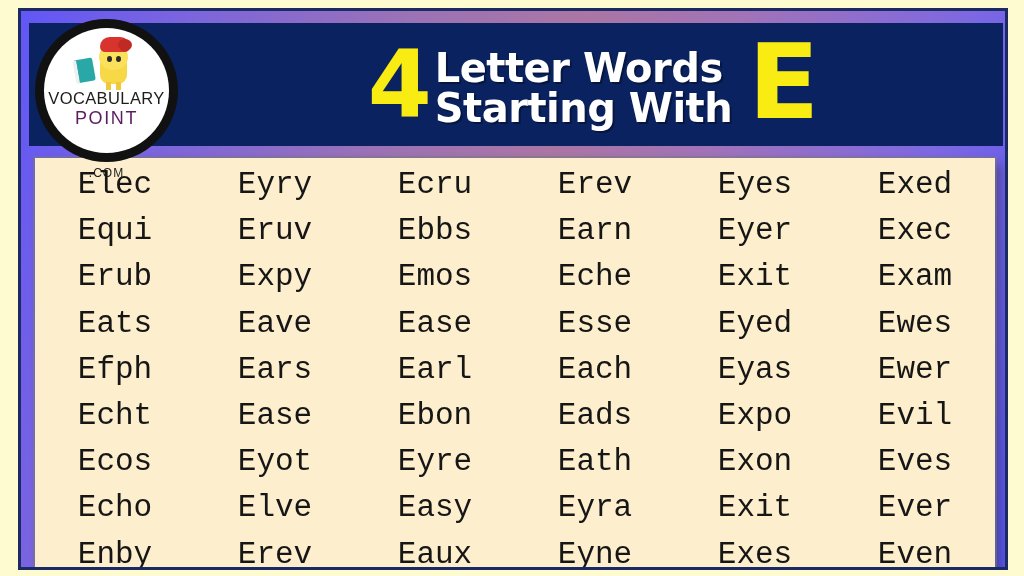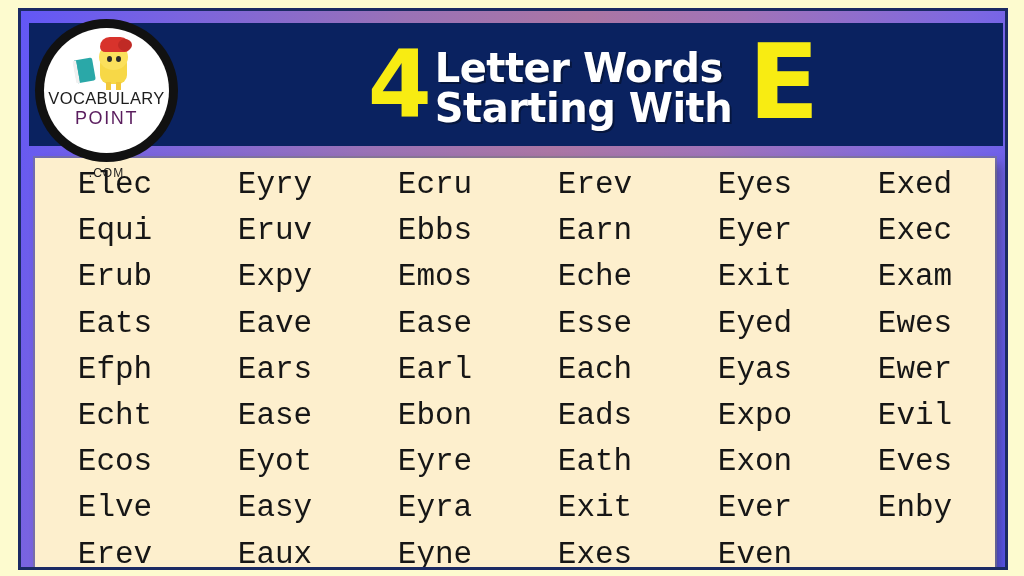--- a/index.html
+++ b/index.html
@@ -284,20 +284,21 @@
           <div class="cell">Ebon</div>
           <div class="cell">Eads</div>
           <div class="cell">Expo</div>
           <div class="cell">Evil</div>
           <div class="cell">Ecos</div>
           <div class="cell">Eyot</div>
           <div class="cell">Eyre</div>
           <div class="cell">Eath</div>
           <div class="cell">Exon</div>
           <div class="cell">Eves</div>
+          <div class="cell">Echo</div>
           <div class="cell">Elve</div>
           <div class="cell">Easy</div>
           <div class="cell">Eyra</div>
           <div class="cell">Exit</div>
           <div class="cell">Ever</div>
           <div class="cell">Enby</div>
           <div class="cell">Erev</div>
           <div class="cell">Eaux</div>
           <div class="cell">Eyne</div>
           <div class="cell">Exes</div>

